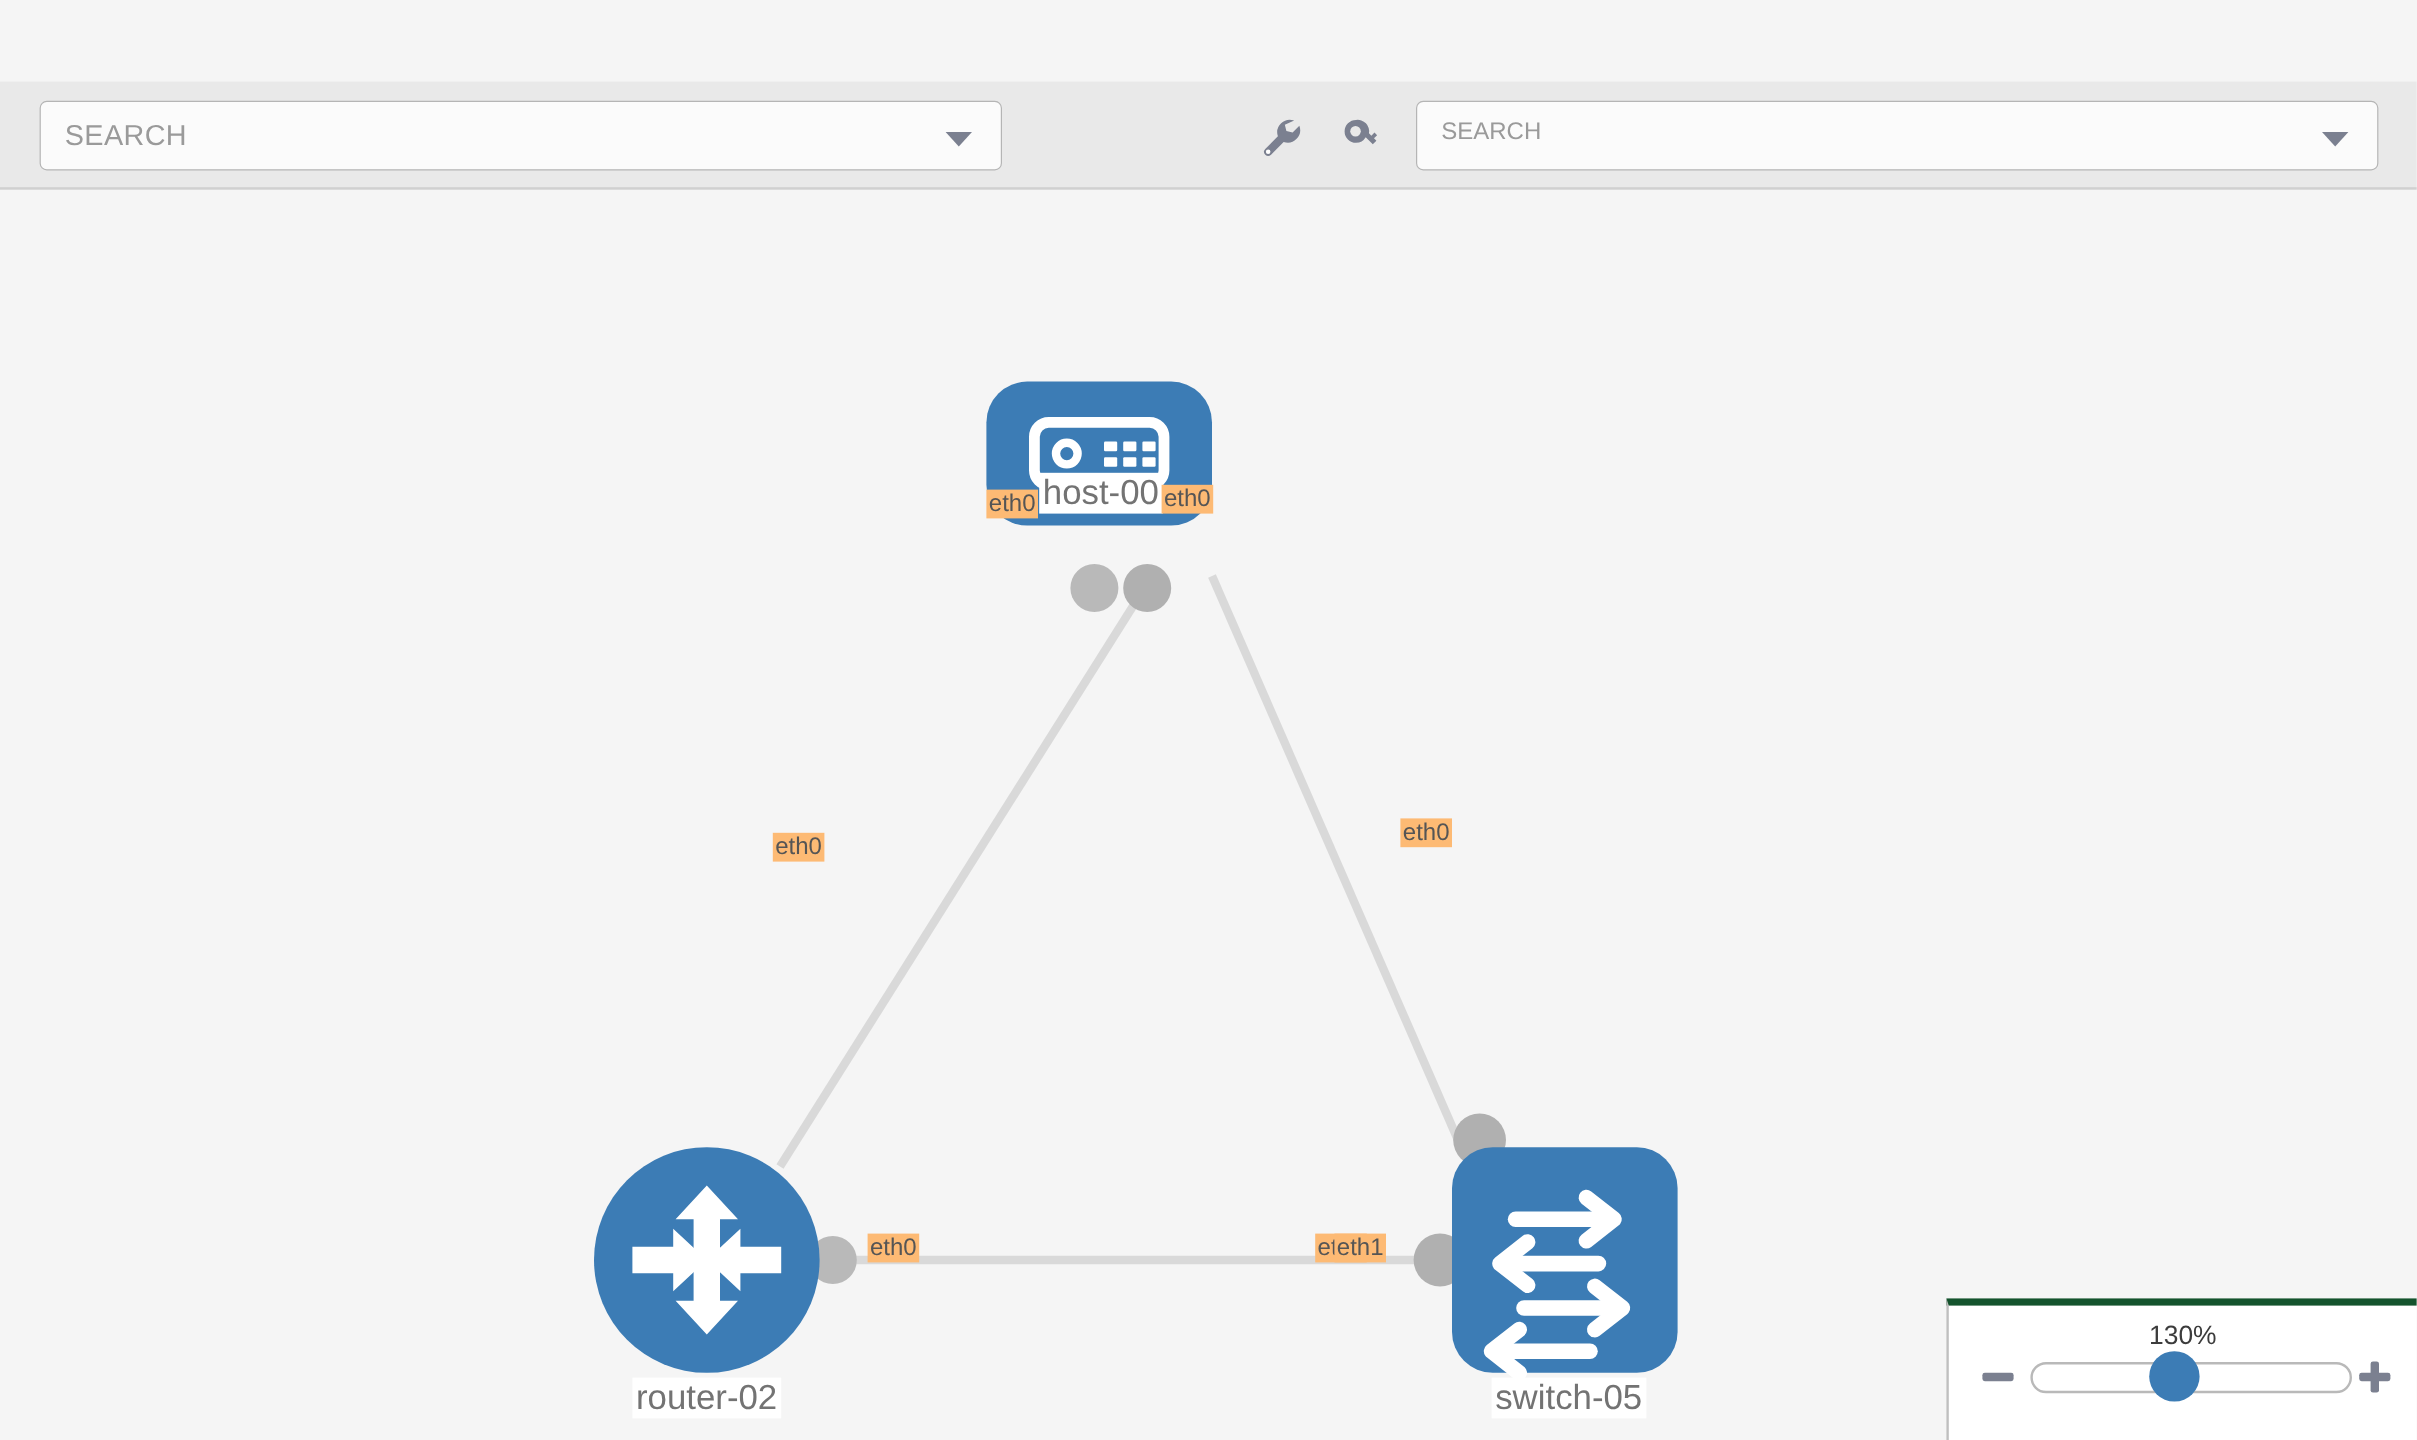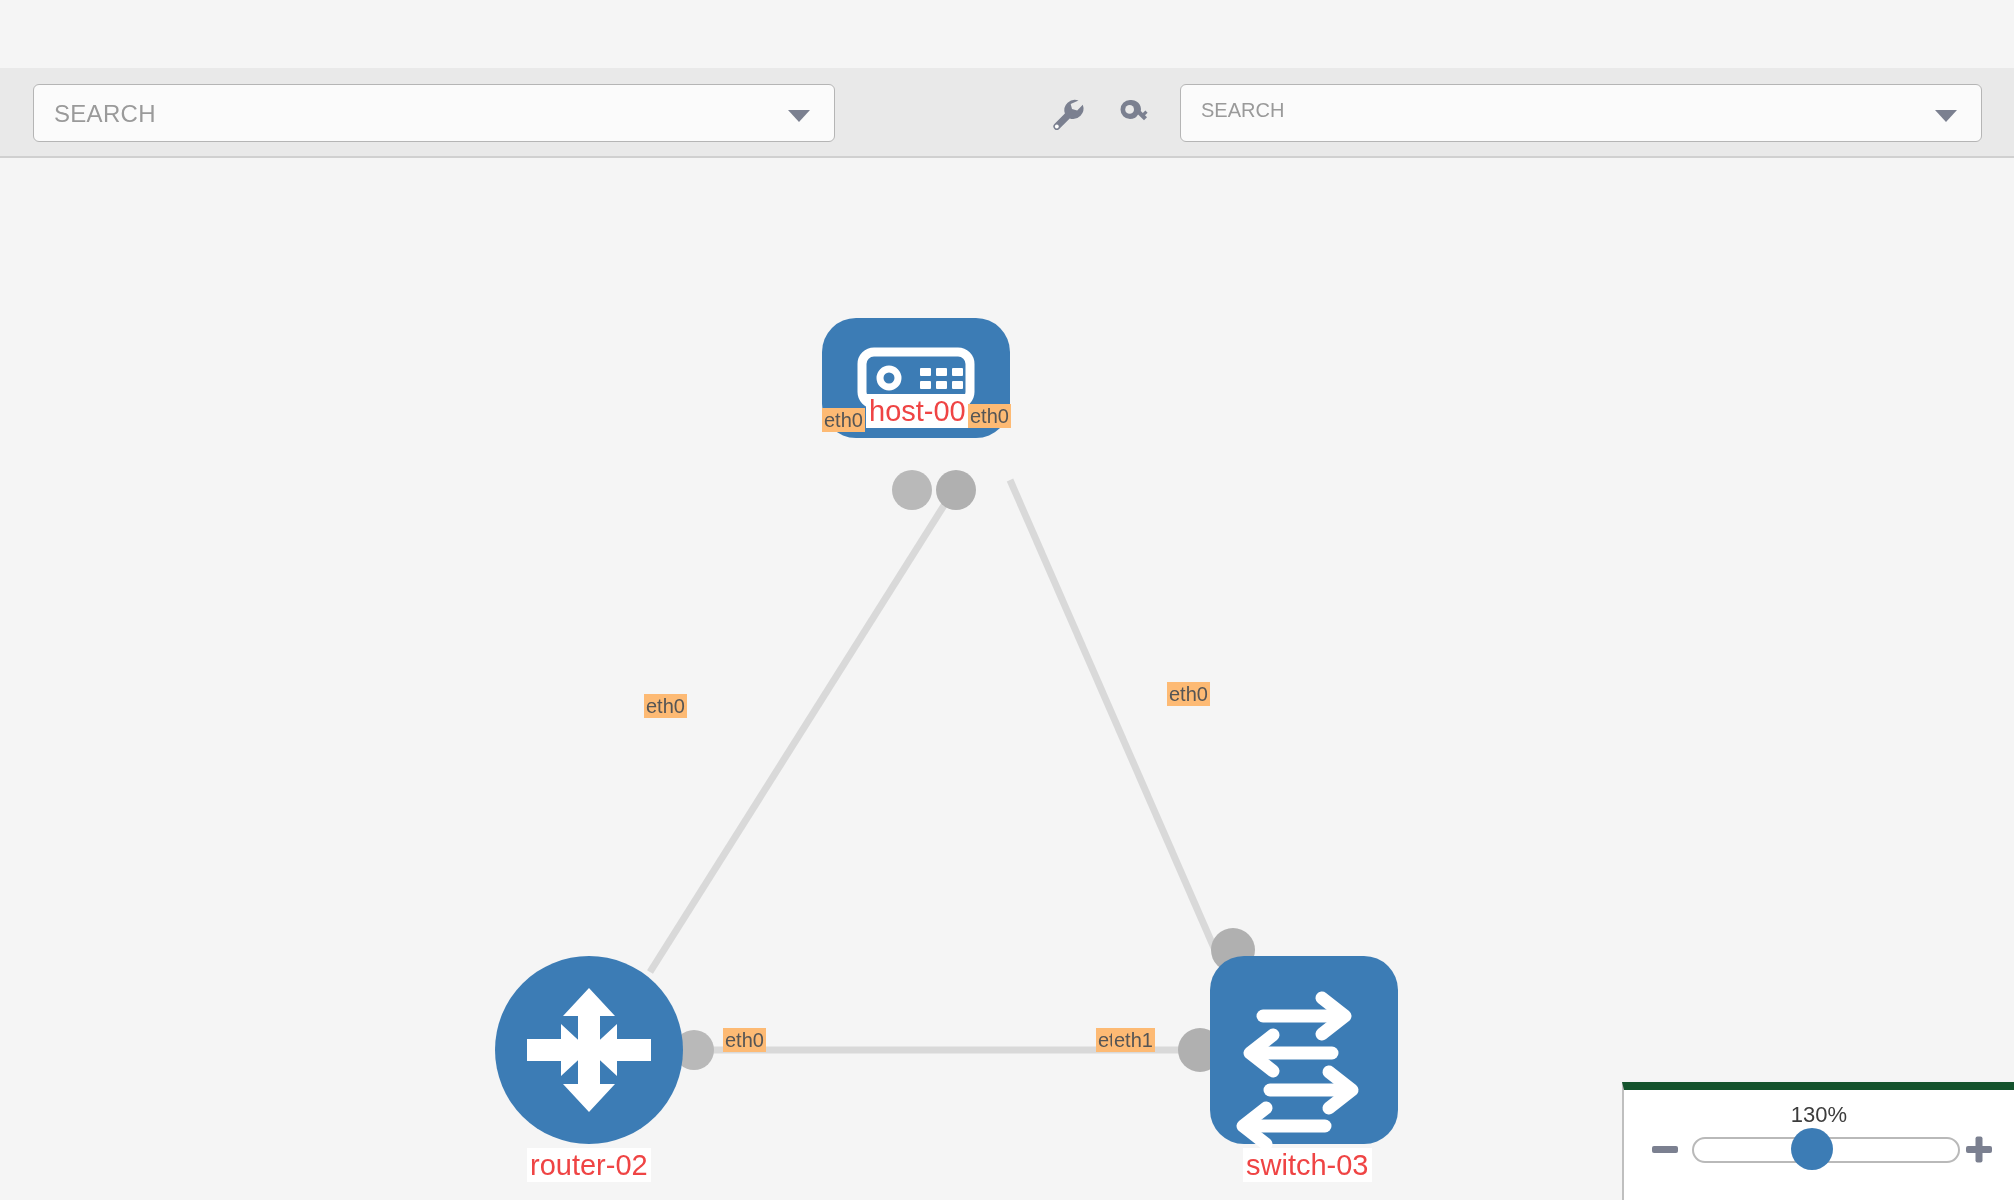--- a/index.html
+++ b/index.html
@@ -87,21 +87,21 @@
     width: 2014px; height: 1040px;
     background: #f5f5f5;
     overflow: hidden;
   }
   .canvas svg { position: absolute; left: 0; top: 0; }
 
   
   .node-label {
     position: absolute;
     background: #ffffff;
-    color: #ef4444;
+    color: #737373;
     font-size: 29px;
     font-family: "Liberation Sans", sans-serif;
     white-space: nowrap;
     padding: 0 3px;
     line-height: 34px;
   }
   .edge-label {
     position: absolute;
     background: #fdba74;
     color: #555555;
@@ -110,21 +110,21 @@
     white-space: nowrap;
     padding: 0 2px;
     line-height: 24px;
   }
 
   
   .zoom-panel {
     position: absolute; left: 1622px; top: 1082px;
     width: 392px; height: 118px;
     background: #ffffff;
-    border-top: 8px solid #14532d;
+    border-top: 6px solid #14532d;
     border-left: 2px solid #bfbfbf;
   }
   .zoom-percent {
     position: absolute; left: 0; right: 0; top: 12px;
     text-align: center;
     font-size: 22px; color: #3c3c3c;
     font-family: "Liberation Sans", sans-serif;
   }
   .zoom-minus, .zoom-plus {
     position: absolute; top: 42px;
@@ -240,21 +240,21 @@
           <polyline points="1329,912 1352,930 1329,948"></polyline>
 
           <line x1="1248" y1="966" x2="1325" y2="966"></line>
           <polyline points="1266,948 1243,966 1266,984"></polyline>
         </g>
       </g>
     </svg>
 
     <div class="node-label" style="left:866px; top:234px;">host-00</div>
     <div class="node-label" style="left:527px; top:988px;">router-02</div>
-    <div class="node-label" style="left:1243px; top:988px;">switch-03</div>
+    <div class="node-label" style="left:1243px; top:988px;">switch-05</div>
 
     <div class="edge-label" style="left:822px; top:248px;">eth0</div>
     <div class="edge-label" style="left:968px; top:244px;">eth0</div>
     <div class="edge-label" style="left:644px; top:534px;">eth0</div>
     <div class="edge-label" style="left:1167px; top:522px;">eth0</div>
     <div class="edge-label" style="left:723px; top:868px;">eth0</div>
     <div class="edge-label" style="left:1096px; top:868px;">eth0</div>
     <div class="edge-label" style="left:1112px; top:868px;">eth1</div>
   </div>
 

